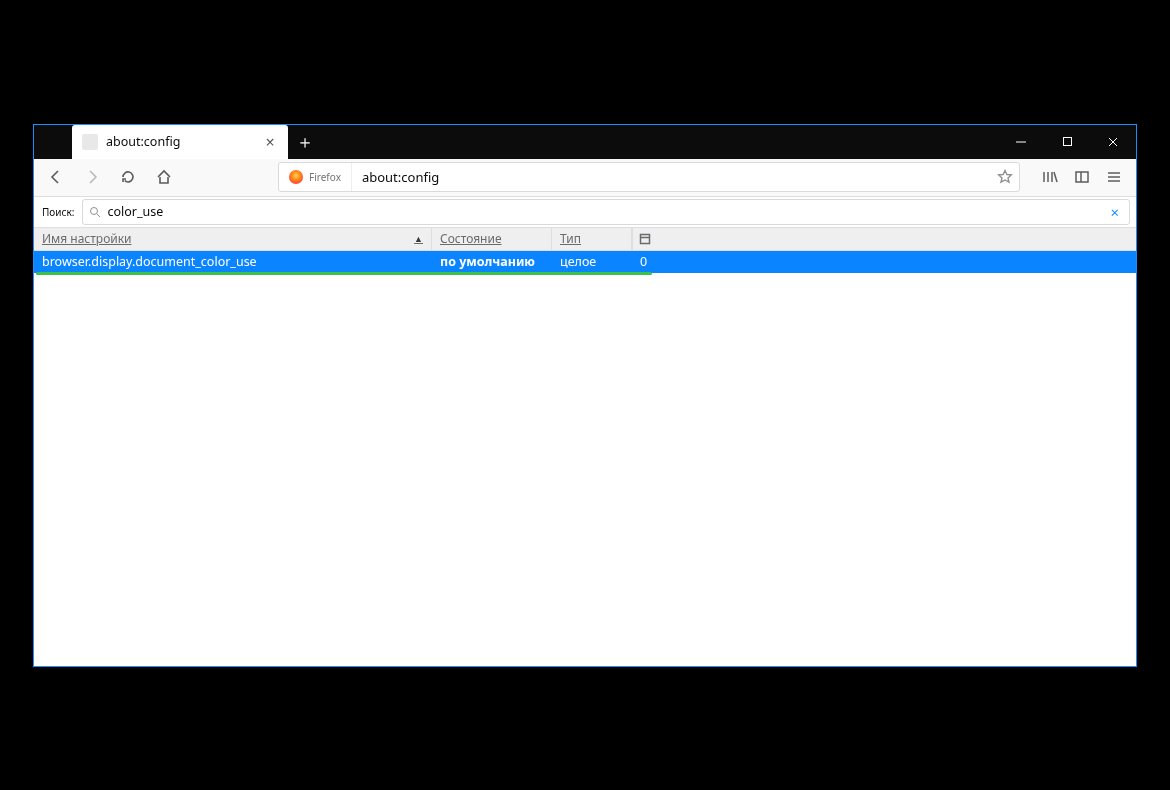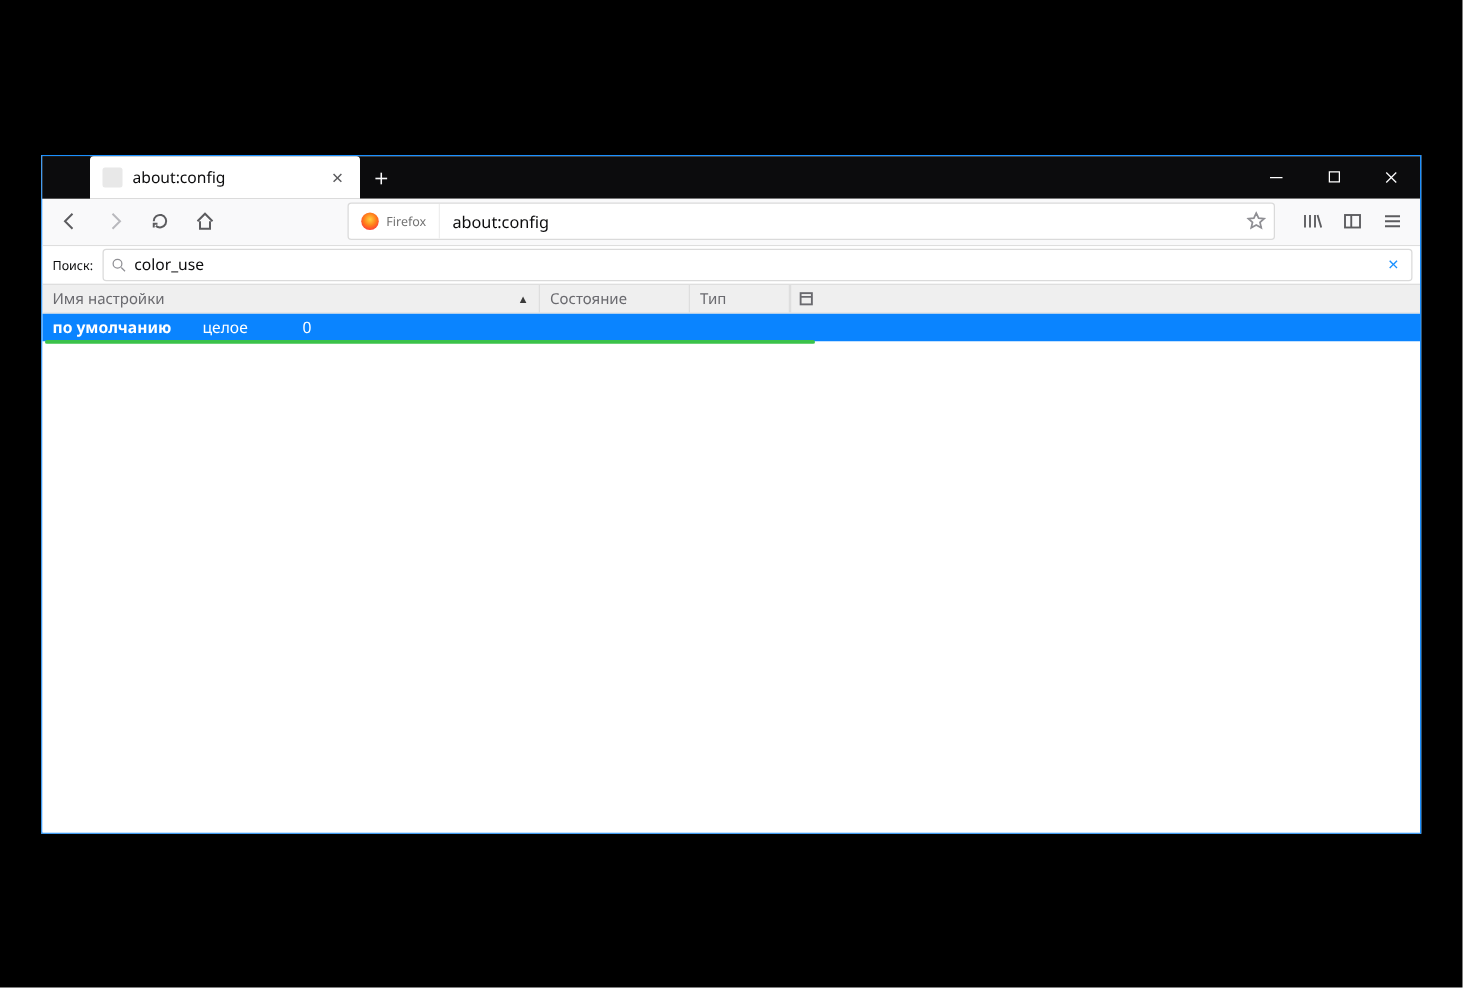--- a/index.html
+++ b/index.html
@@ -101,21 +101,21 @@
   .search-field input {
     flex: 1; border: none; outline: none; font-size: 12.5px; color: #0c0c0d; background: transparent;
   }
   .search-clear {
     color: #1a90ff; cursor: pointer; font-size: 15px; display: flex; align-items: center; padding: 0 4px;
   }
 
   
   .col-headers {
     height: 24px; background: #efefef; border-top: 1px solid #dedede; border-bottom: 1px solid #dedede;
-    display: flex; align-items: stretch; font-size: 12px; color: #6a6a6f;
+    display: flex; align-items: stretch; font-size: 12px; color: #6a6a6f; text-decoration: underline;
   }
   .col {
     display: flex; align-items: center; padding: 0 8px; border-right: 1px solid #dedede; cursor: pointer;
   }
   .col.name { width: 398px; justify-content: space-between; }
   .col.status { width: 120px; align-items: center; }
   .col.type { width: 80px; }
   .col.value { flex: 1; border-right: none; }
   .col .sort-arrow { font-size: 9px; color: #3a3a3a; }
   .col.picker {
@@ -271,20 +271,21 @@
     <div class="col picker">
       <svg width="12" height="12" viewBox="0 0 12 12">
           <rect x="1.5" y="1.5" width="9" height="9"></rect>
           <line x1="1.5" y1="4.5" x2="10.5" y2="4.5"></line>
         </svg>
     </div>
   </div>
 
   <div class="results">
     <div class="row">
+      <span class="cell name">browser.display.document_color_use</span>
       <span class="cell status">по умолчанию</span>
       <span class="cell type">целое</span>
       <span class="cell value">0</span>
     </div>
     <div class="underline-highlight"></div>
   </div>
 
 </div>
 
 </body></html>

